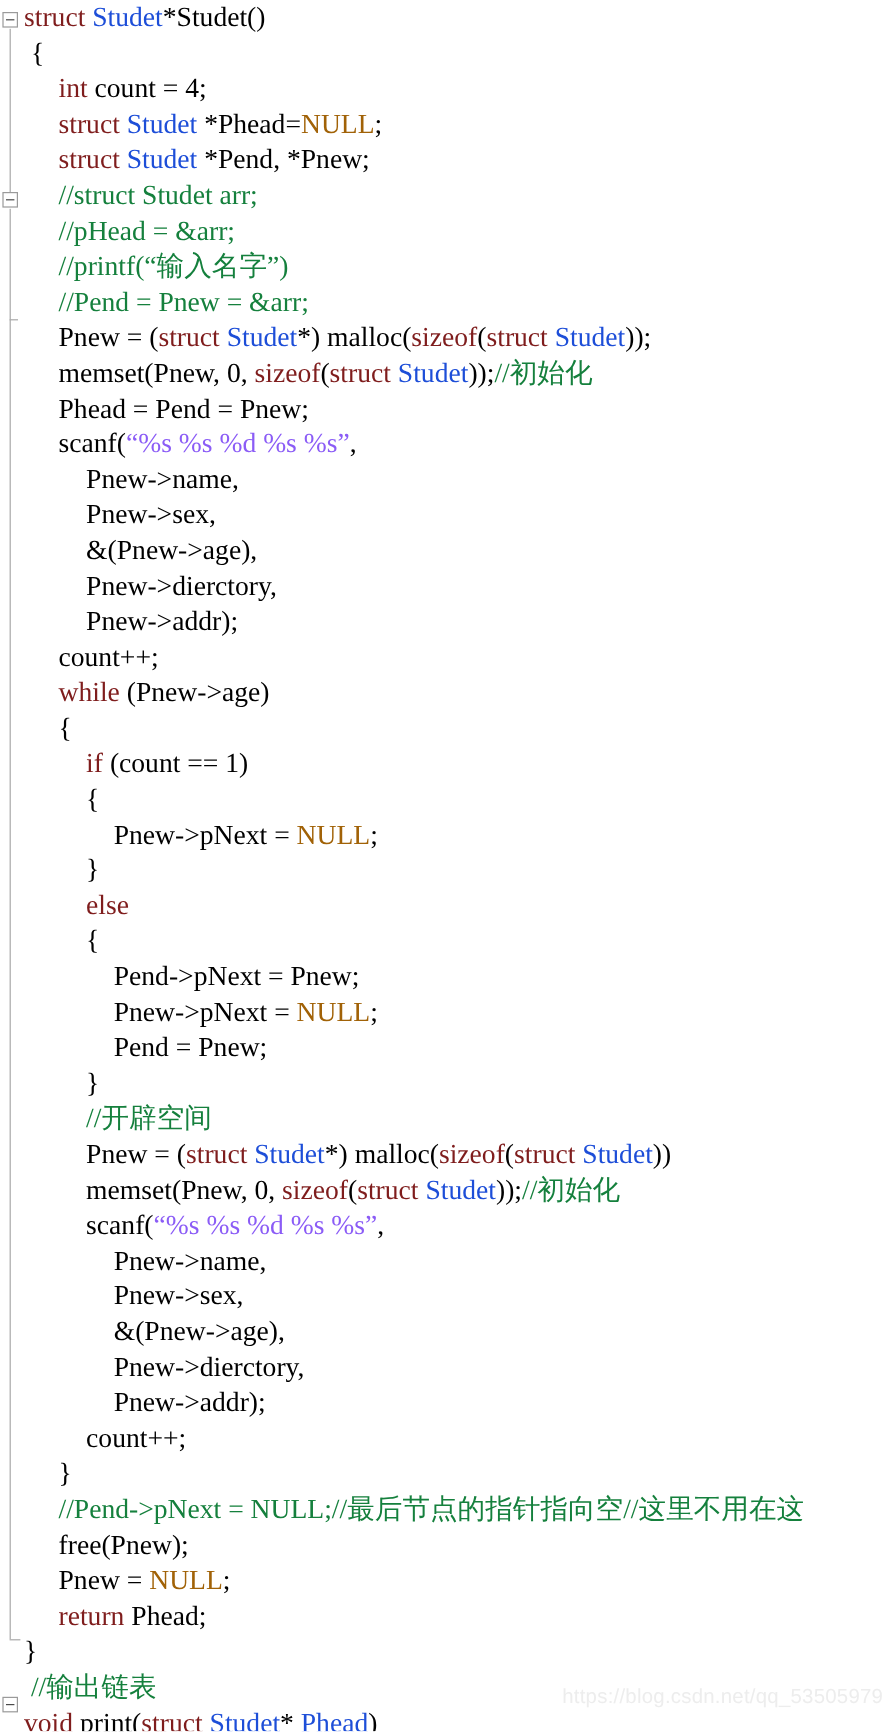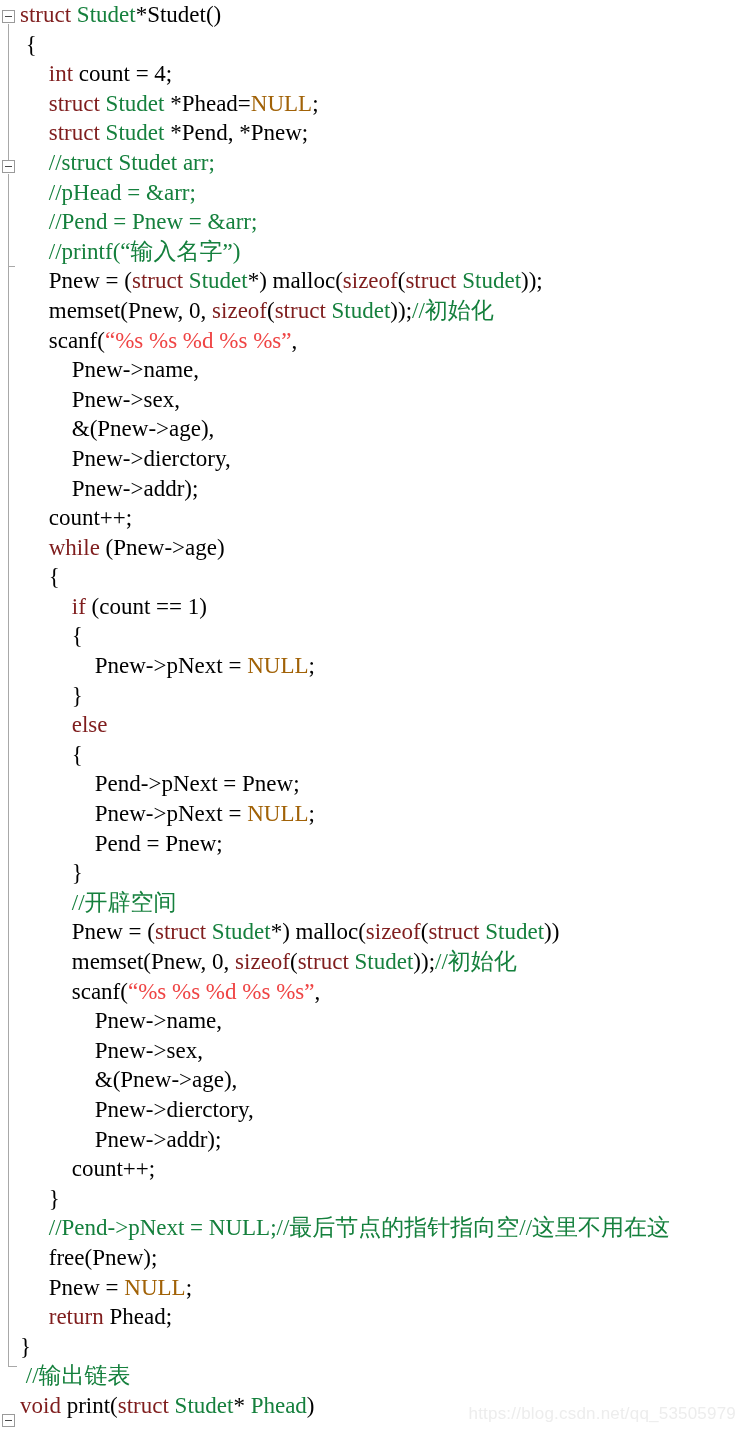--- a/index.html
+++ b/index.html
@@ -77,22 +77,22 @@
   .code-line {
     height: 29.6px;
     line-height: 29.6px;
     font-size: 23px;
     white-space: pre;
     color: #000000;
     letter-spacing: 0px;
   }
   
   .kw   { color: #7f1d1d; }
-  .typ  { color: #15803d; text-align: right; }
-  .str  { color: #ef4444; }
+  .typ  { color: #1d4ed8; text-align: right; }
+  .str  { color: #8b5cf6; }
   .cmt  { color: #15803d; }
   .nul  { color: #a16207; }
   .pln  { color: #000000; }
   
   #watermark {
     position: absolute;
     right: 8px;
     top: 1404px;
     font-family: "Liberation Sans", sans-serif;
     font-size: 17px;
@@ -118,24 +118,25 @@
   </div>
 
   <div id="code-lines">
       <div class="code-line" title="struct Studet*Create()"><span class="kw">struct </span><span class="typ">Studet</span><span class="pln">*Studet()</span></div>
       <div class="code-line" title="{"><span class="pln"> {</span></div>
       <div class="code-line" title="    int count = 0;"><span class="pln">     </span><span class="kw">int</span><span class="pln"> count = 4;</span></div>
       <div class="code-line" title="    struct Studet *Phead=NULL;"><span class="pln">     </span><span class="kw">struct</span><span class="pln"> </span><span class="typ">Studet</span><span class="pln"> *Phead=</span><span class="nul">NULL</span><span class="pln">;</span></div>
       <div class="code-line" title="    struct Studet *Pend, *Pnew;"><span class="pln">     </span><span class="kw">struct</span><span class="pln"> </span><span class="typ">Studet</span><span class="pln"> *Pend, *Pnew;</span></div>
       <div class="code-line" title="    //struct Studet arr;"><span class="pln">     </span><span class="cmt">//struct Studet arr;</span></div>
       <div class="code-line" title="    //pHead = &amp;arr;"><span class="pln">     </span><span class="cmt">//pHead = &amp;arr;</span></div>
+      <div class="code-line" title="    //printf(“输入名字”)"><span class="pln">     </span><span class="cmt">//printf(“输入名字”)</span></div>
       <div class="code-line" title="    //Pend = Pnew = &amp;arr;"><span class="pln">     </span><span class="cmt">//Pend = Pnew = &amp;arr;</span></div>
-      <div class="code-line" title="    //printf(“输入名字”)"><span class="pln">     </span><span class="cmt">//printf(“输入名字”)</span></div>
       <div class="code-line" title="    Pnew = (struct Studet*) malloc(sizeof(struct Studet));"><span class="pln">     Pnew = (</span><span class="kw">struct</span><span class="pln"> </span><span class="typ">Studet</span><span class="pln">*) malloc(</span><span class="kw">sizeof</span><span class="pln">(</span><span class="kw">struct</span><span class="pln"> </span><span class="typ">Studet</span><span class="pln">));</span></div>
       <div class="code-line" title="    memset(Pnew, 0, sizeof(struct Studet));//初始化"><span class="pln">     memset(Pnew, 0, </span><span class="kw">sizeof</span><span class="pln">(</span><span class="kw">struct</span><span class="pln"> </span><span class="typ">Studet</span><span class="pln">));</span><span class="cmt">//初始化</span></div>
+      <div class="code-line" title="    Phead = Pend = Pnew;"><span class="pln">     Phead = Pend = Pnew;</span></div>
       <div class="code-line" title="    scanf(“%s %s %d %s %s”,"><span class="pln">     scanf(</span><span class="str">“%s %s %d %s %s”</span><span class="pln">,</span></div>
       <div class="code-line" title="        Pnew-&gt;name,"><span class="pln">         Pnew-&gt;name,</span></div>
       <div class="code-line" title="        Pnew-&gt;sex,"><span class="pln">         Pnew-&gt;sex,</span></div>
       <div class="code-line" title="        &amp;(Pnew-&gt;age),"><span class="pln">         &amp;(Pnew-&gt;age),</span></div>
       <div class="code-line" title="        Pnew-&gt;dierctory,"><span class="pln">         Pnew-&gt;dierctory,</span></div>
       <div class="code-line" title="        Pnew-&gt;addr);"><span class="pln">         Pnew-&gt;addr);</span></div>
       <div class="code-line" title="    count++;"><span class="pln">     count++;</span></div>
       <div class="code-line" title="    while (Pnew-&gt;age)"><span class="pln">     </span><span class="kw">while</span><span class="pln"> (Pnew-&gt;age)</span></div>
       <div class="code-line" title="    {"><span class="pln">     {</span></div>
       <div class="code-line" title="        if (count == 1)"><span class="pln">         </span><span class="kw">if</span><span class="pln"> (count == 1)</span></div>

